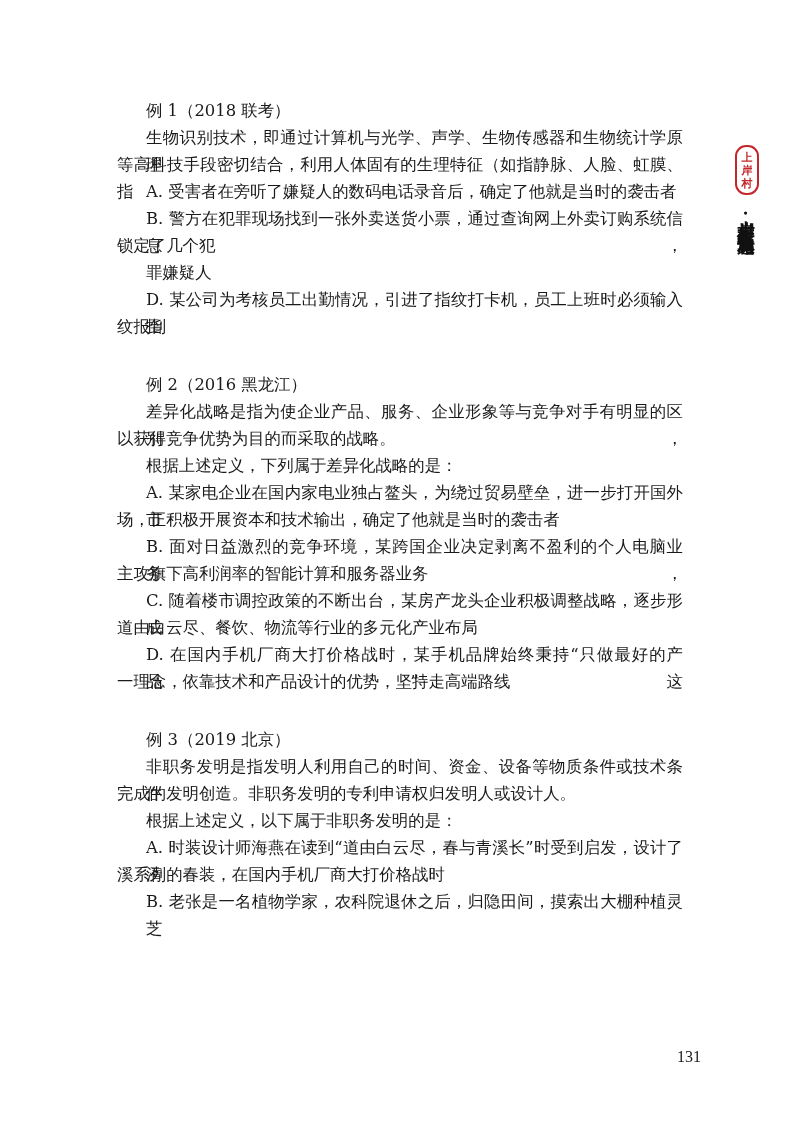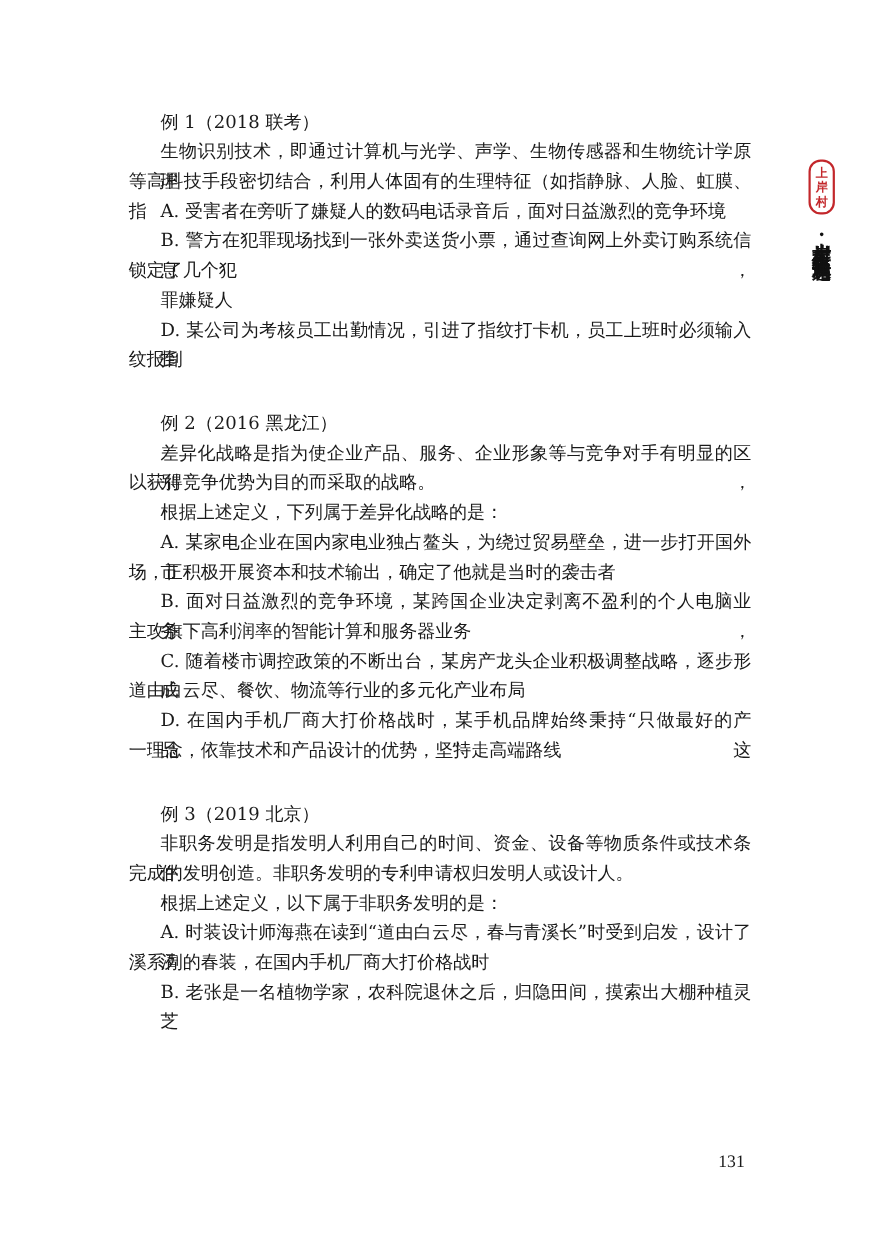--- a/index.html
+++ b/index.html
@@ -30,36 +30,36 @@
   }
   .slogan {
     margin-top: 12px; width: 36px;
     writing-mode: vertical-rl;
     font-size: 17.5px; font-weight: bold; letter-spacing: 1px;
     color: #111;
     font-family: "DejaVu Serif", serif;
     line-height: 36px;
   }
   .page-number {
-    position: absolute; left: 653px; top: 1048px;
+    position: absolute; left: 677px; top: 1048px;
     font-size: 16px; font-family: "Liberation Serif", serif; color: #1a1a1a;
   }
 </style>
 </head>
 <body>
 
 <div class="page">
 
   <div class="body-text">
 
     <div>
       <div class="line indent">例 1（2018 联考）</div>
       <div class="line justify indent">生物识别技术，即通过计算机与光学、声学、生物传感器和生物统计学原理</div>
       <div class="line justify">等高科技手段密切结合，利用人体固有的生理特征（如指静脉、人脸、虹膜、指</div>
-      <div class="line indent">A. 受害者在旁听了嫌疑人的数码电话录音后，面对日益激烈的竞争环境</div>
+      <div class="line indent">A. 受害者在旁听了嫌疑人的数码电话录音后，确定了他就是当时的袭击者</div>
       <div class="line justify indent">B. 警方在犯罪现场找到一张外卖送货小票，通过查询网上外卖订购系统信息，</div>
       <div class="line">锁定了几个犯</div>
       <div class="line indent">罪嫌疑人</div>
       <div class="line justify indent">D. 某公司为考核员工出勤情况，引进了指纹打卡机，员工上班时必须输入指</div>
       <div class="line">纹报到</div>
     </div>
 
     <div class="gap"></div>
 
     <div>

